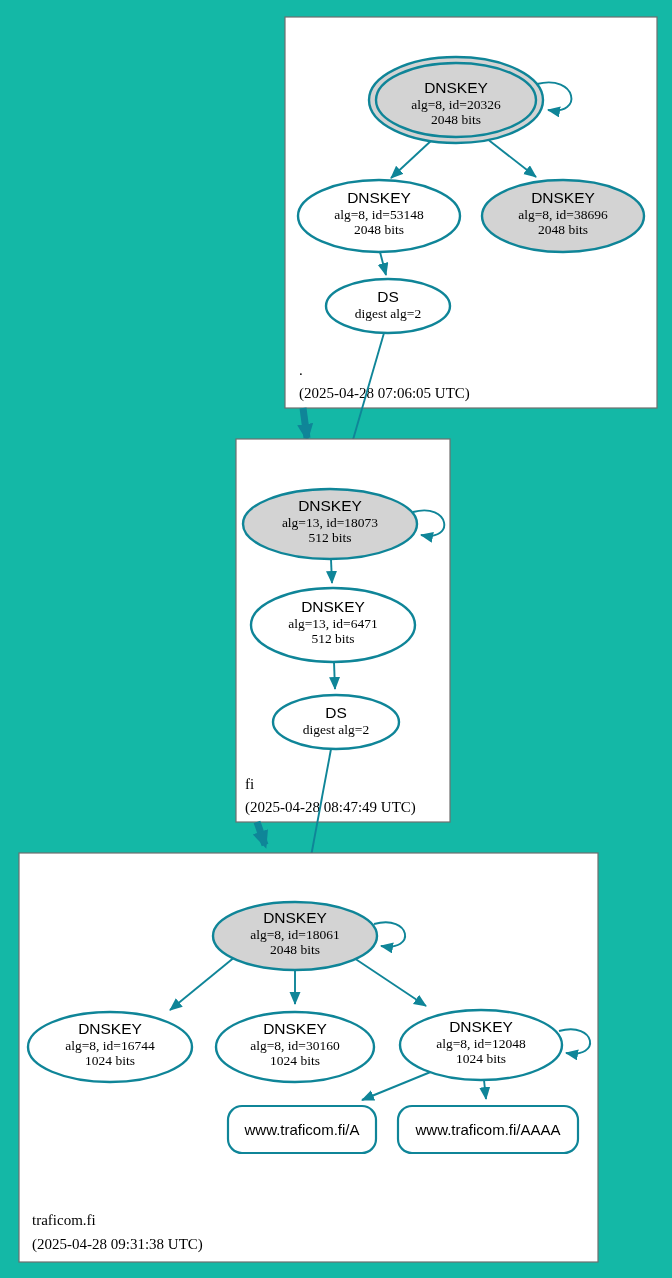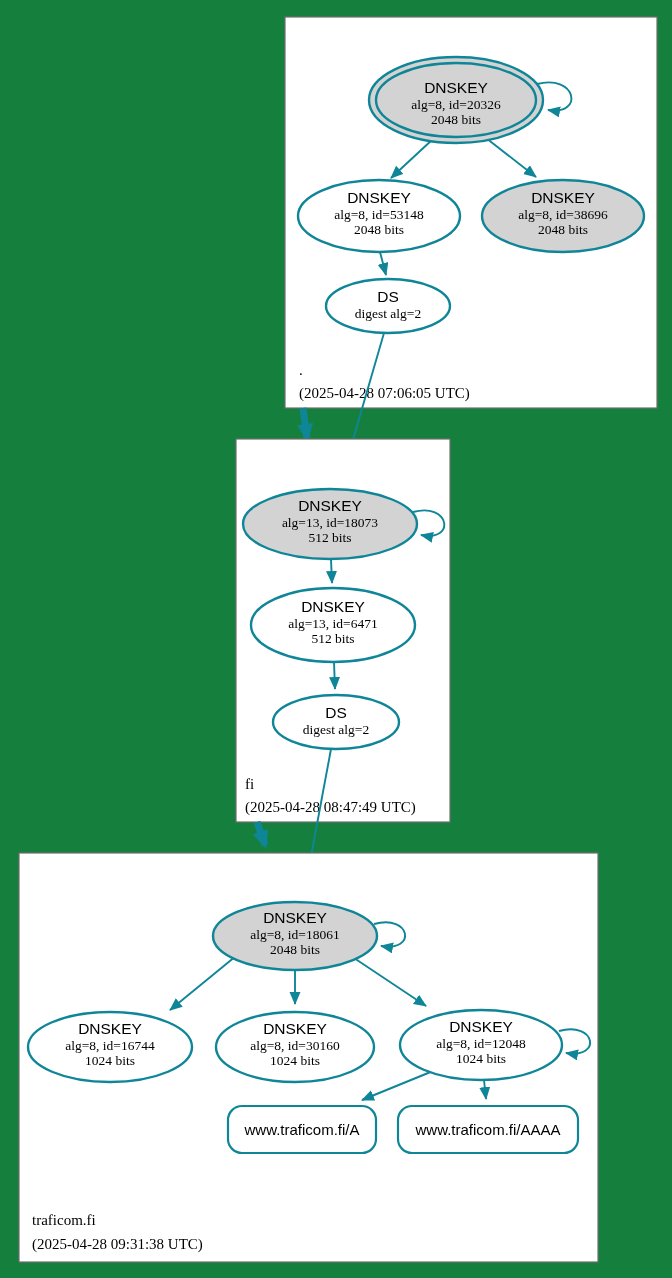--- a/index.html
+++ b/index.html
@@ -1,16 +1,16 @@
 <!DOCTYPE html>
 <html style="--accent: #0f8598; --node-gray: #d3d3d3; --node-white: #ffffff; --box-border: #6e6e6e; --text: #000000;"><head>
 <meta charset="utf-8">
 <style>
   html,body{margin:0;padding:0;background:#ffffff;}
-  #canvas{width:672px;height:1278px;position:relative;background:#15803d;}
+  #canvas{width:672px;height:1278px;position:relative;background:#14b8a6;}
   svg{display:block;}
   .zone-box{fill:#ffffff;stroke:var(--box-border,#6e6e6e);stroke-width:1.2;}
   .edge{stroke:var(--accent,#0f8598);stroke-width:1.9;fill:none;}
   .edge-thick{stroke:var(--accent,#0f8598);stroke-width:7;fill:none;}
   .node{fill:var(--node-white,#ffffff);stroke:var(--accent,#0f8598);stroke-width:2.4;}
   .node.gray{fill:var(--node-gray,#d3d3d3);}
   .rrbox{fill:#ffffff;stroke:var(--accent,#0f8598);stroke-width:2.2;}
   .arrowhead{fill:var(--accent,#0f8598);}
   text{fill:var(--text,#000000);}
   .node-title{font:15.5px "Liberation Sans", sans-serif;text-anchor:middle;}

